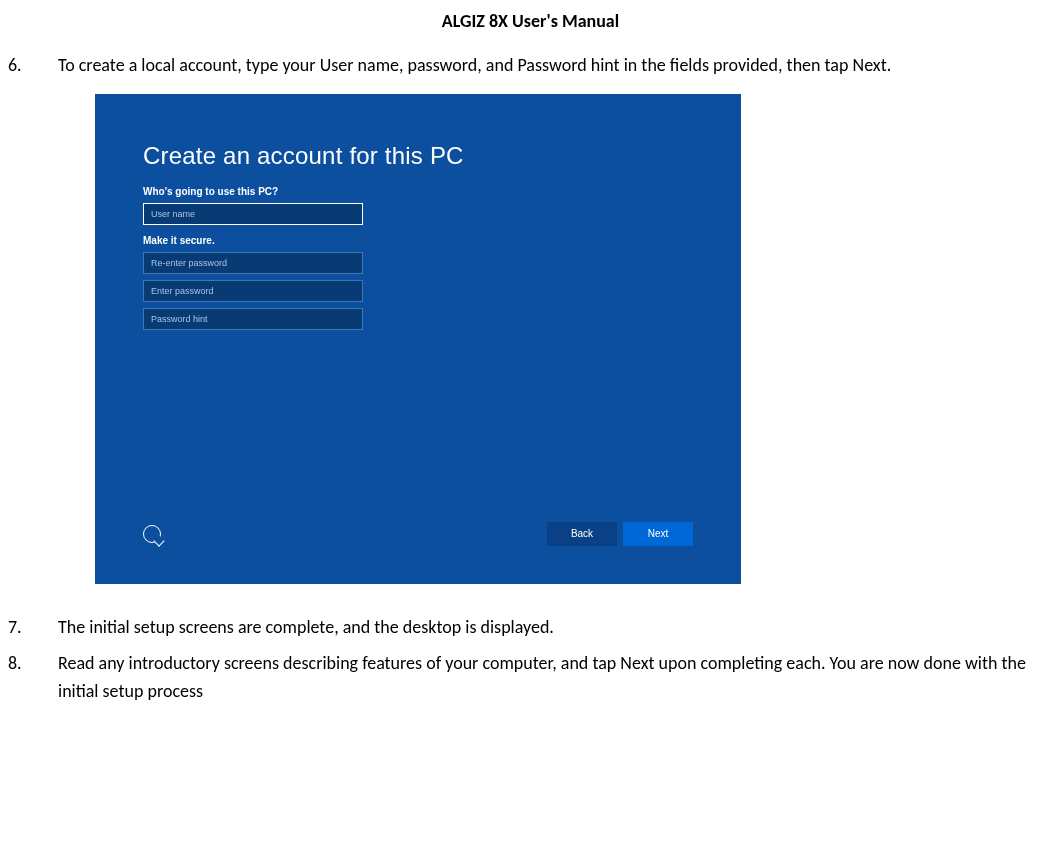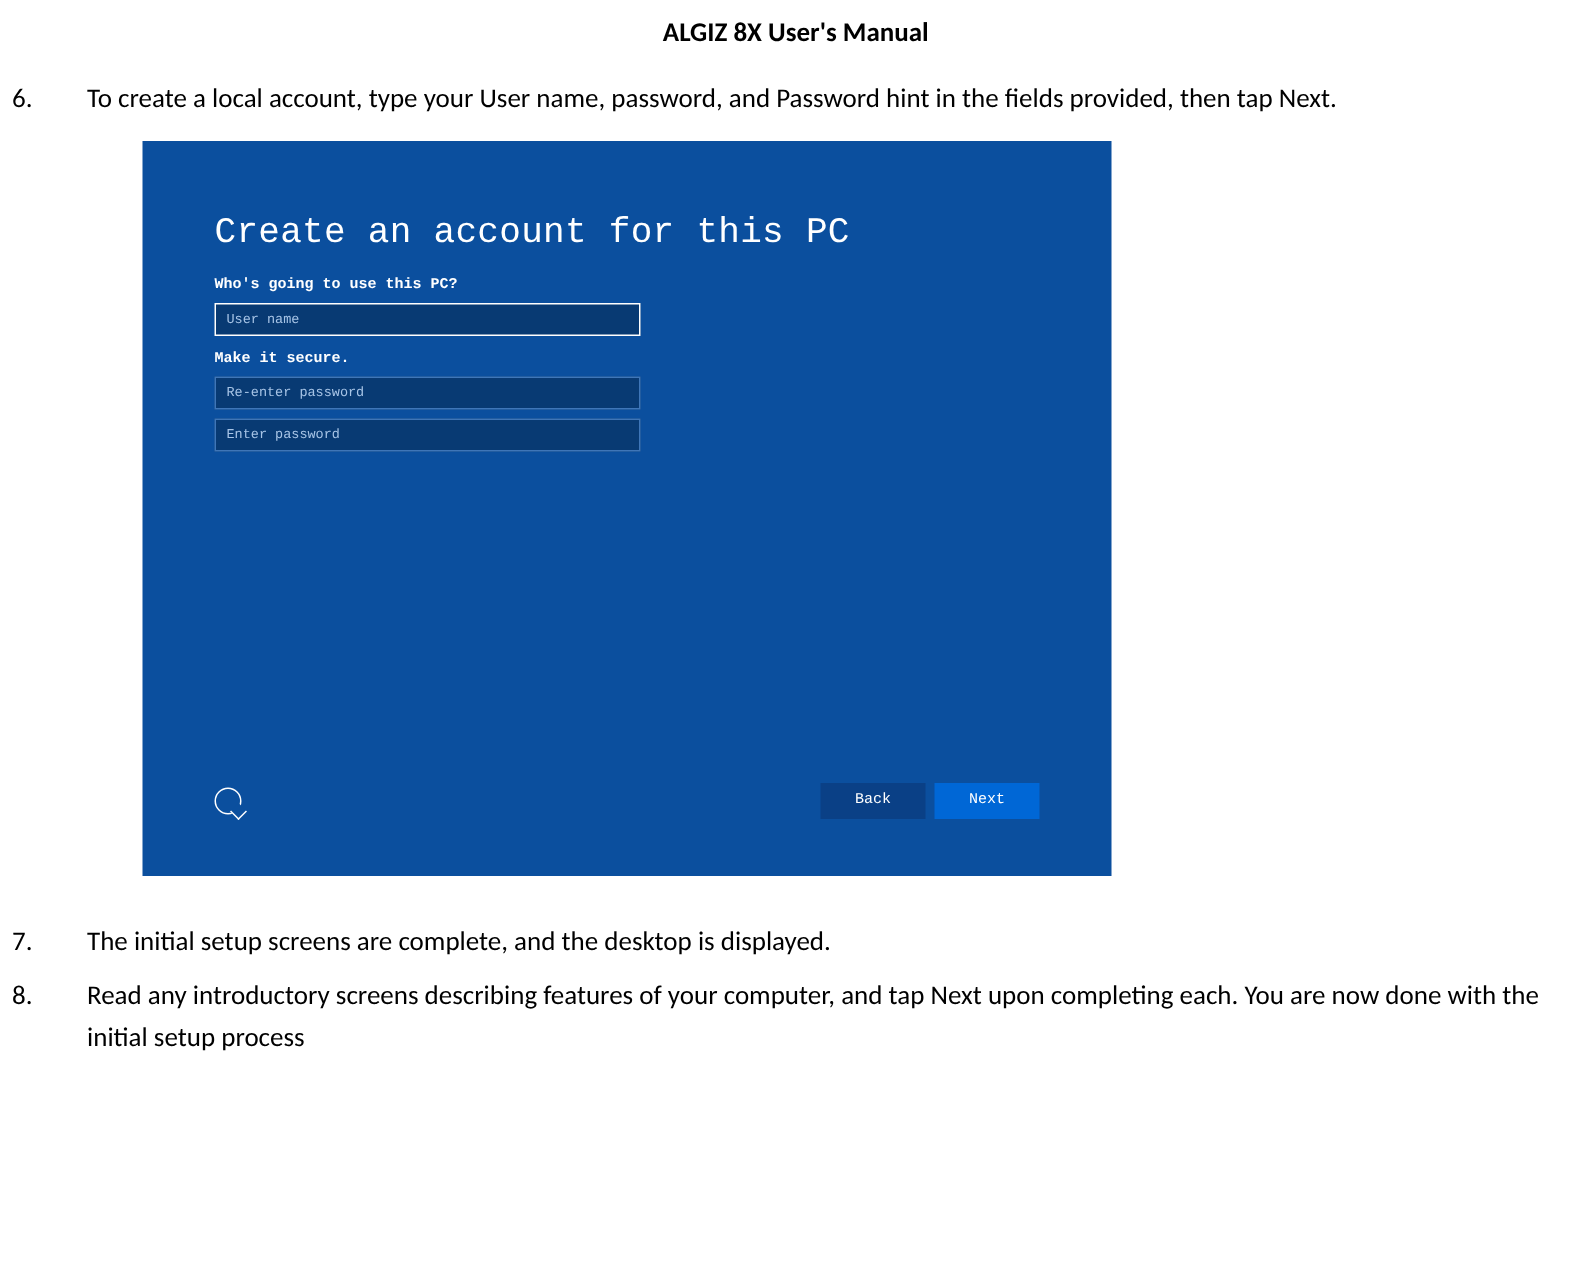--- a/index.html
+++ b/index.html
@@ -35,21 +35,21 @@
     line-height: 1.55;
   }
   .screenshot-wrap {
     margin: 14px 0 30px 95px;
   }
   .screenshot {
     width: 646px;
     height: 490px;
     background: #0b4f9e;
     position: relative;
-    font-family: Liberation Mono, monospace;
+    font-family: Liberation Sans, sans-serif;
   }
   .ss-content {
     position: absolute;
     left: 48px;
     top: 48px;
     right: 48px;
     color: #fff;
   }
   .ss-title {
     font-size: 24px;
@@ -65,21 +65,21 @@
     margin-bottom: 18px;
     max-width: 430px;
   }
   .ss-label {
     font-size: 10px;
     font-weight: 600;
     color: #fff;
     margin: 10px 0 6px;
   }
   .ss-field {
-    width: 284px;
+    width: 220px;
     height: 22px;
     border: 1px solid #3f76b8;
     background: #083a73;
     color: #a7c4e6;
     font-size: 9px;
     padding: 0 7px;
     display: flex;
     align-items: center;
     margin-bottom: 6px;
   }
@@ -145,20 +145,23 @@
         <span>User name</span>
       </div>
 
       <div class="ss-label">Make it secure.</div>
       <div class="ss-field">
         <span>Re-enter password</span>
       </div>
       <div class="ss-field">
         <span>Enter password</span>
       </div>
+      <div class="ss-field">
+        <span>Password hint</span>
+      </div>
     </div>
 
     <div class="ss-bottom">
       <div class="ease-icon"></div>
       <div class="ss-btns">
         <div class="ss-btn btn-back">Back</div>
         <div class="ss-btn btn-next">Next</div>
       </div>
     </div>
   </div>

